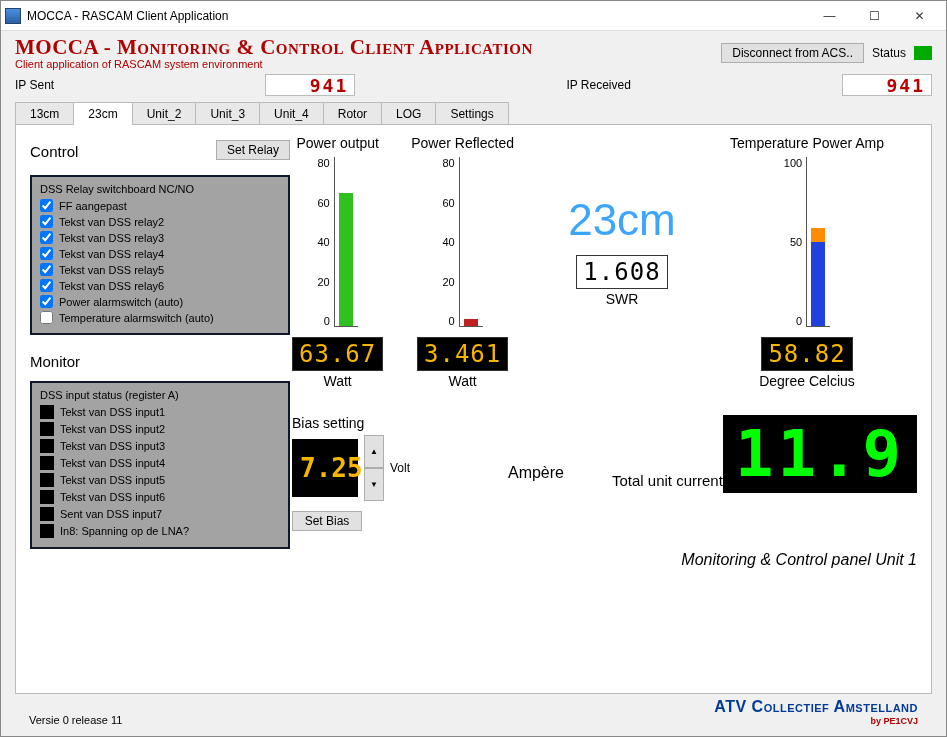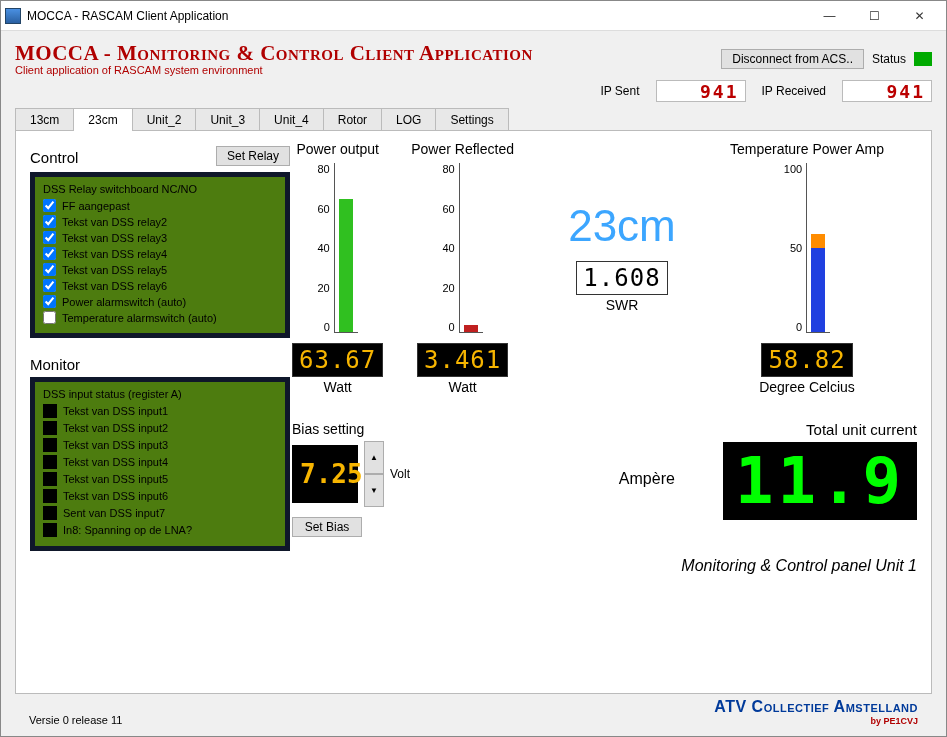--- a/index.html
+++ b/index.html
@@ -3,41 +3,41 @@
 <meta charset="utf-8">
 <style>
   * { box-sizing: border-box; font-family: Tahoma, Arial, sans-serif; }
   body { margin:0; background:#fff; font-size:12px; color:#000; }
   .window { width:947px; height:737px; border:1px solid #888; background:#f0f0f0; display:flex; flex-direction:column; }
   .title-bar { height:30px; background:#fff; border-bottom:1px solid #ddd; display:flex; align-items:center; padding:0 4px; }
   .title-bar-icon { width:16px; height:16px; background:linear-gradient(#4a90e2,#2a60a2); margin-right:6px; border:1px solid #246; }
   .title-text { flex:1; font-size:12px; }
   .wbtn { width:45px; height:28px; display:flex; align-items:center; justify-content:center; color:#333; }
 
-  .app { flex:1; background:#f0f0f0; padding:10px 14px 4px 14px; position:relative; display:flex; flex-direction:column; }
+  .app { flex:1; background:#f0f0f0; padding:4px 14px 4px 14px; position:relative; display:flex; flex-direction:column; }
   .header-row { display:flex; align-items:center; margin-bottom:4px; }
   .app-title { font-size:21px; color:#b00000; font-family:"Tahoma"; font-variant:small-caps; letter-spacing:.5px; font-weight:600; }
   .app-sub { color:#b00000; font-size:11px; margin-top:-2px; }
   .header-right { margin-left:auto; display:flex; align-items:center; gap:8px; }
   .btn { background:#e1e1e1; border:1px solid #adadad; padding:2px 10px; font-size:12px; cursor:pointer; }
   .status-sq { width:18px; height:14px; background:#0a0; }
 
-  .ip-row { display:flex; justify-content:flex-end; align-items:center; gap:16px; margin-bottom:6px; font-size:12px; }
+  .ip-row { display:flex; justify-content:space-between; align-items:center; gap:1px; margin-bottom:6px; font-size:12px; }
   .lcd-small { width:90px; height:22px; background:#fff; border:1px solid #bbb; text-align:right; padding-right:6px; font-family:monospace; font-size:18px; color:#b00; font-weight:bold; letter-spacing:2px; }
 
   .tabbar { display:flex; align-items:flex-end; }
   .tab { padding:4px 14px; font-size:12px; background:#e8e8e8; border:1px solid #bbb; border-bottom:none; margin-right:-1px; cursor:pointer; }
   .tab.active { background:#fff; position:relative; z-index:2; }
   .tabcontent { flex:1; background:#fff; border:1px solid #bbb; margin-top:-1px; padding:10px 14px; display:flex; gap:2px; }
 
   .col-left { width:260px; }
   .section-title { font-size:15px; margin:8px 0 4px 0; }
   .ctl-head { display:flex; align-items:center; }
   .ctl-head .btn { margin-left:auto; }
-  .panel { background:#4d7c0f; border:5px solid #0f172a; padding:6px 8px; margin-top:2px; }
+  .panel { background:#a3a3a3; border:2px solid #0f172a; padding:6px 8px; margin-top:11px; }
   .panel-title { font-size:11px; margin-bottom:4px; }
   .chkrow { display:flex; align-items:center; gap:6px; font-size:11px; margin:3px 0; }
   .chkrow input { margin:0; }
   .sq { width:14px; height:14px; background:#000; }
 
   .col-right { flex:1; display:flex; flex-direction:column; }
   .gauges { display:flex; gap:28px; align-items:flex-start; }
   .gauge { display:flex; flex-direction:column; align-items:center; }
   .gauge h4 { font-size:14px; font-weight:normal; margin:0 0 6px 0; text-align:center; }
   .bar-wrap { height:170px; display:flex; align-items:flex-end; }
@@ -271,21 +271,21 @@
                 <div class="spin-btn">▲</div>
                 <div class="spin-btn">▼</div>
               </div>
               <span>Volt</span>
             </div>
             <button class="btn" style="margin-top:10px;width:70px">Set Bias</button>
           </div>
 
           <span class="ampere-label">Ampère</span>
 
-          <div style="display:flex;flex-direction:column;align-items:flex-end">
+          <div style="display:flex;flex-direction:row;align-items:flex-end">
             <h4 style="font-size:15px;font-weight:normal;margin:0 0 4px 0">Total unit current</h4>
             <div class="big-lcd">11.9</div>
           </div>
         </div>
 
         <div class="panel-label">Monitoring &amp; Control panel Unit 1</div>
       </div>
     </div>
 
     <div class="footer">

